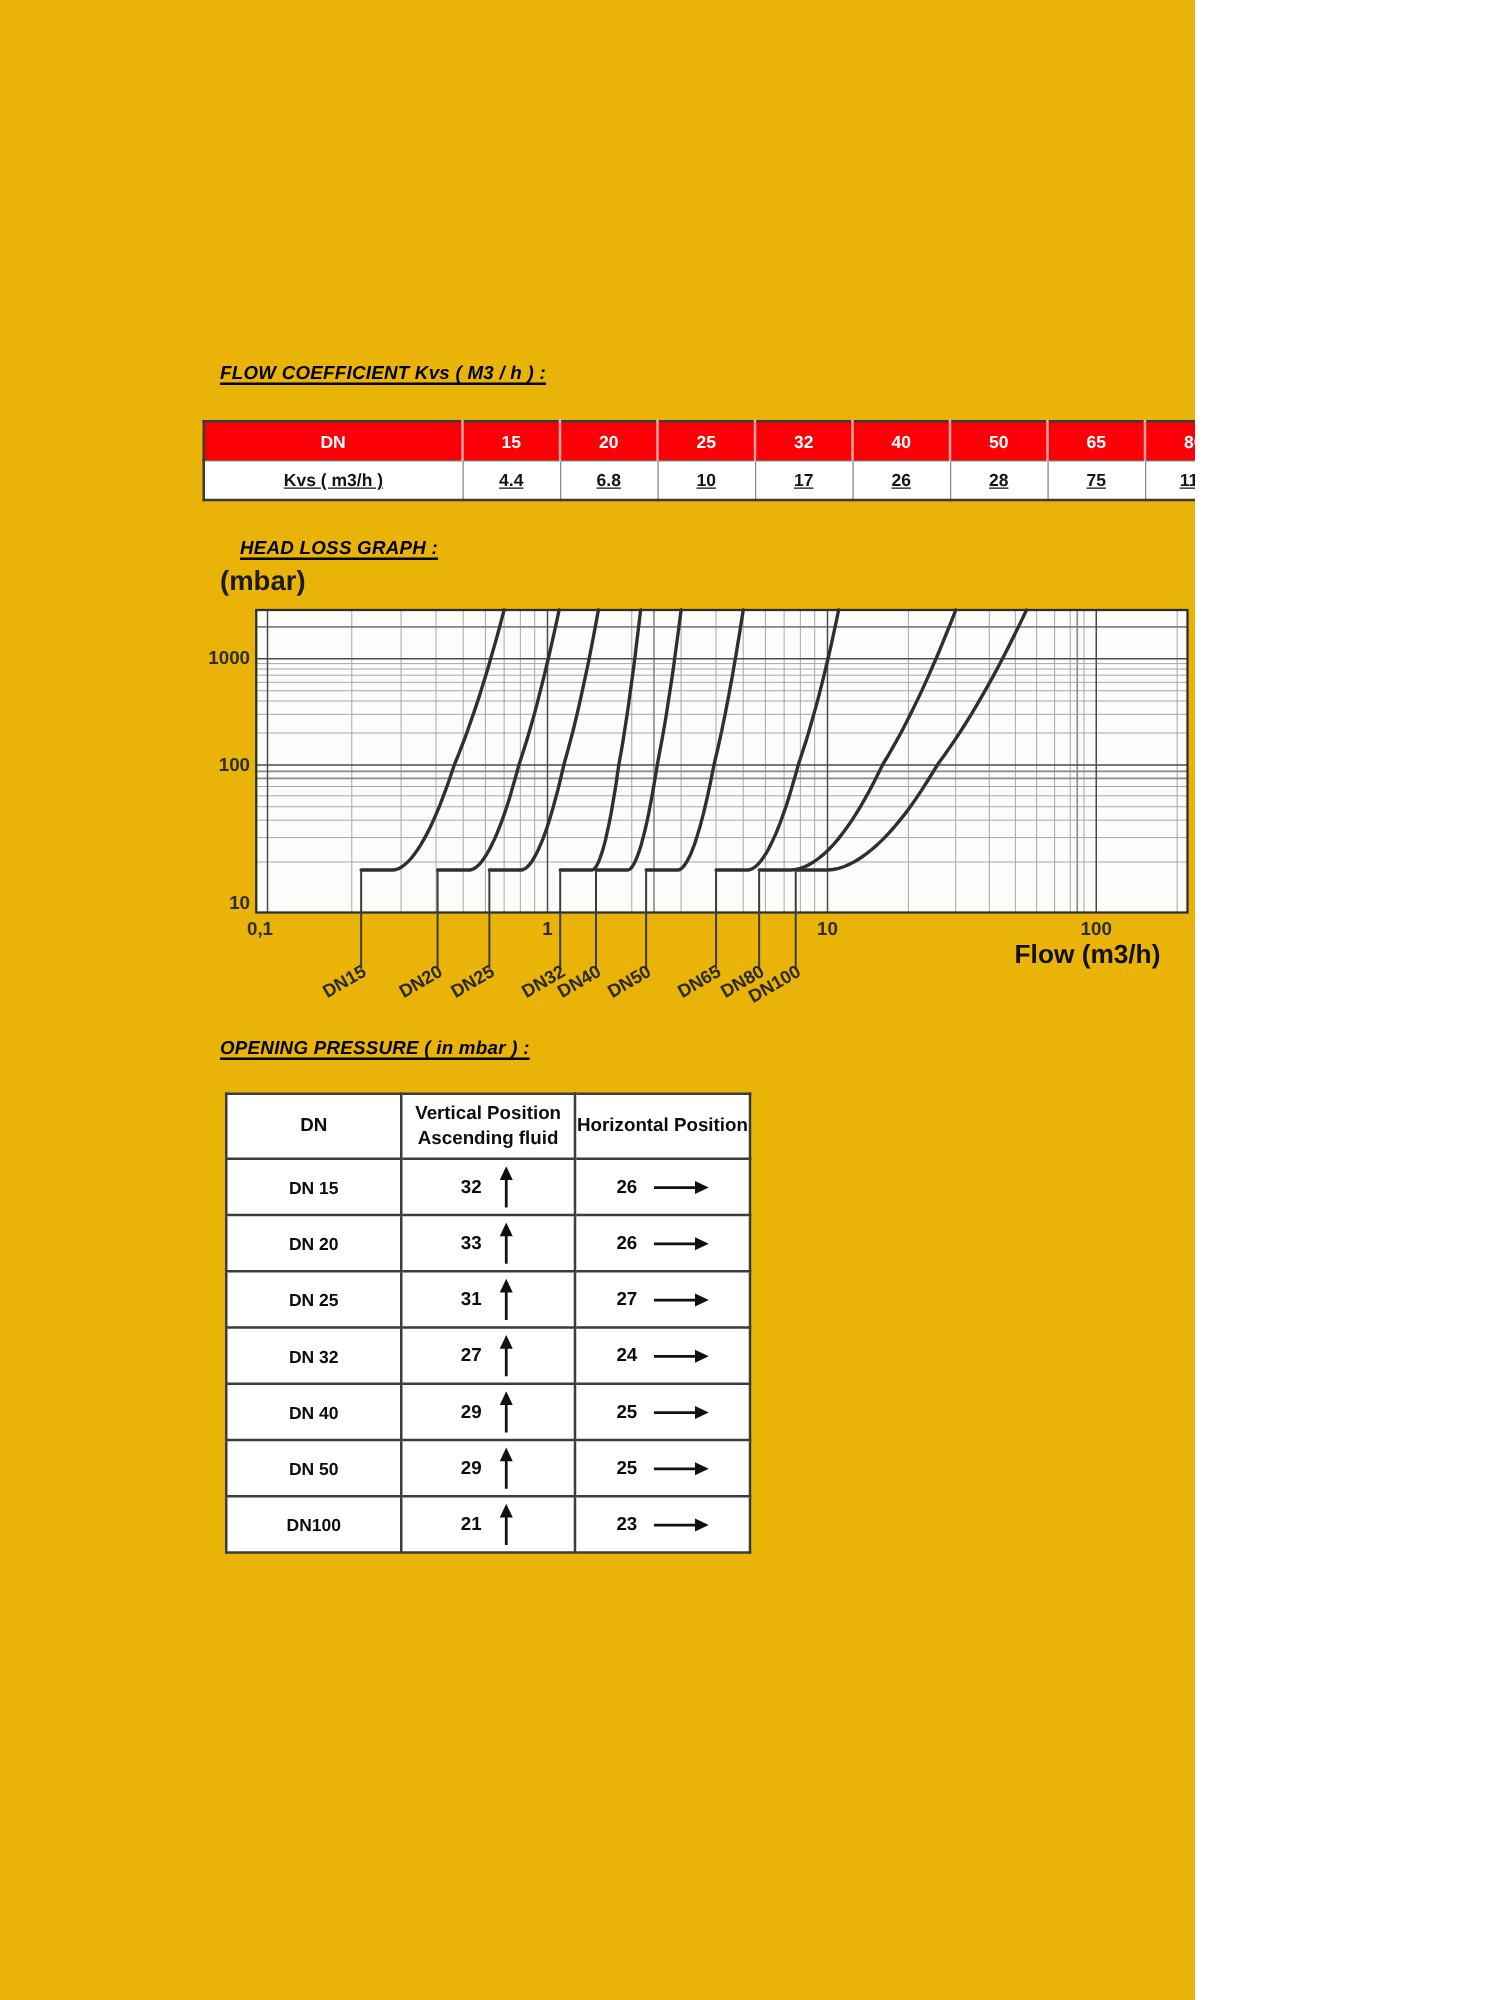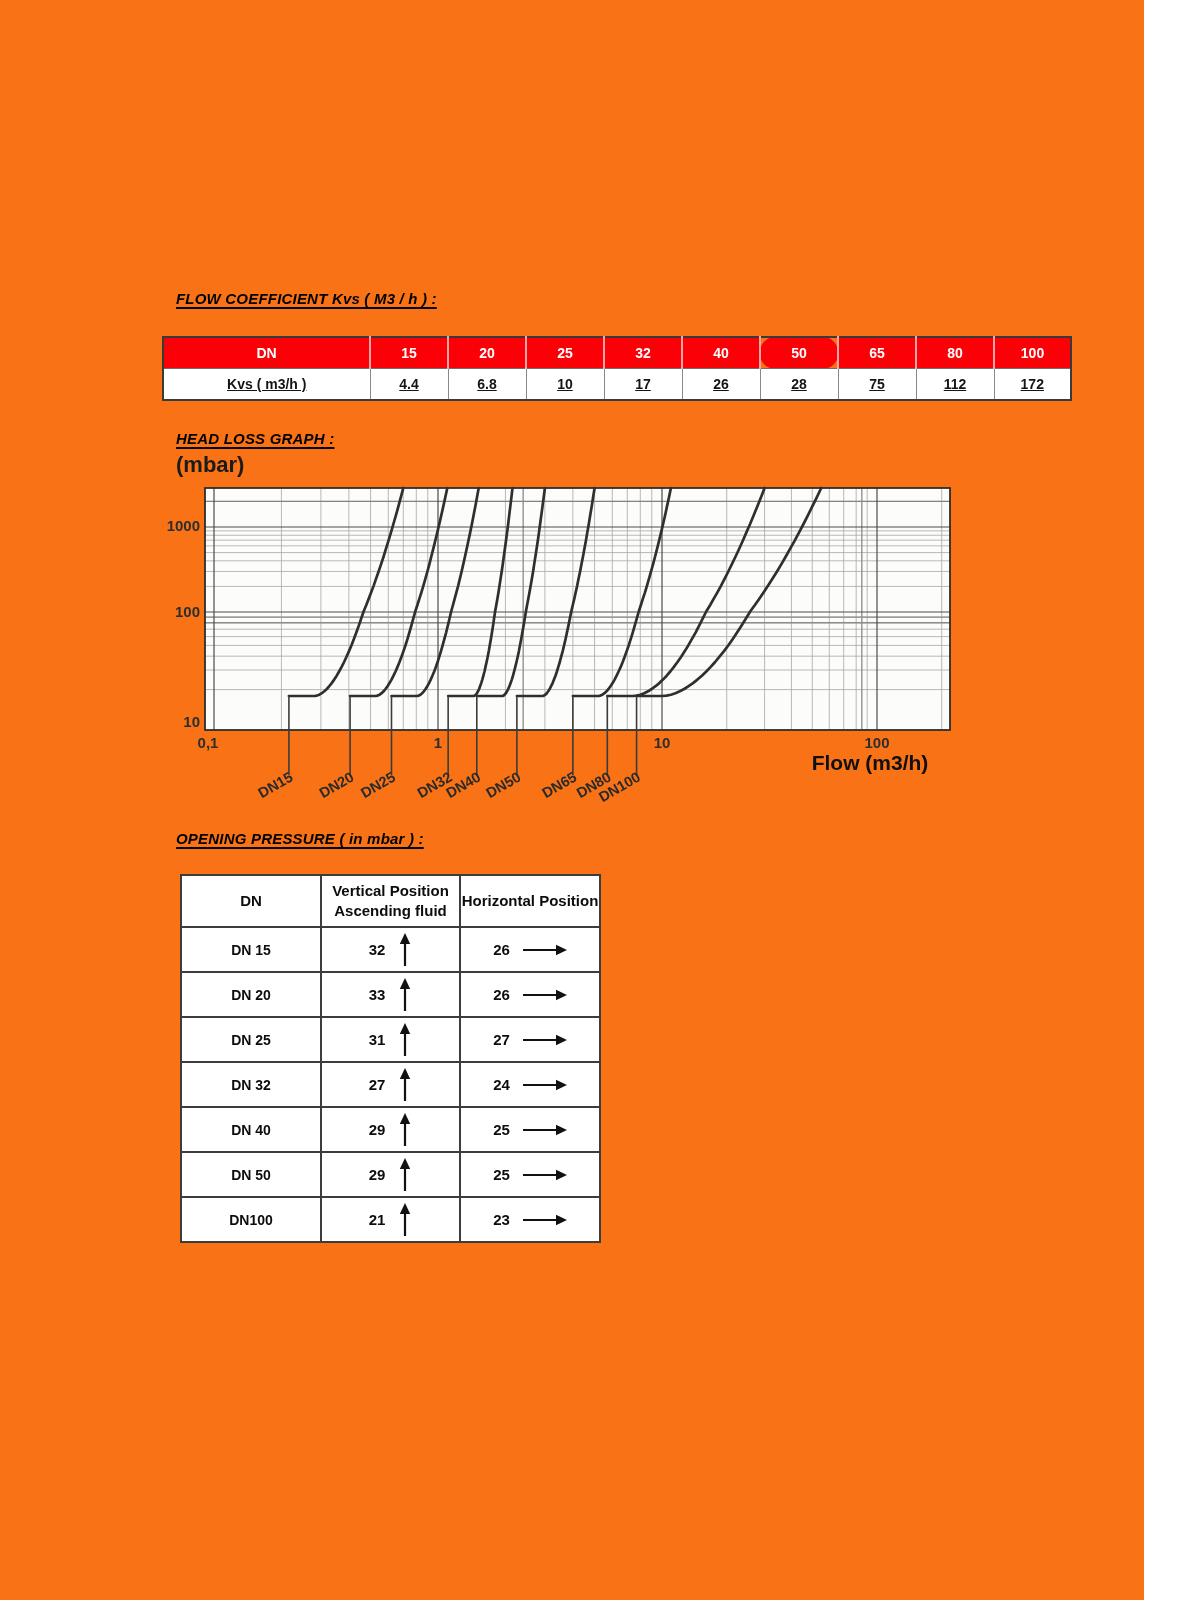--- a/index.html
+++ b/index.html
@@ -1,16 +1,16 @@
 <!DOCTYPE html>
 <html><head>
 <meta charset="utf-8">
 <style>
   html,body{margin:0;padding:0;background:#fff;}
-  #page{position:relative;width:1144px;height:1600px;background:#f97316;
+  #page{position:relative;width:956px;height:1600px;background:#eab308;
         font-family:"Liberation Sans",sans-serif;color:#111;overflow:hidden;}
   .sec-title{position:absolute;font-size:15px;font-weight:bold;font-style:italic;
              text-decoration:underline;text-underline-offset:3px;
              text-decoration-thickness:1.5px;color:#000;white-space:nowrap;letter-spacing:.2px;}
   
   #kvs-table{position:absolute;left:162px;top:336px;width:886px;
              border-collapse:collapse;table-layout:fixed;}
   #kvs-table td{height:30px;text-align:center;vertical-align:middle;
                 font-size:14px;font-weight:bold;padding:0;}
   #kvs-table tr.hdr td{background:#fb0007;color:#ffffff;border-left:2px solid #fca5a5;}
@@ -42,41 +42,41 @@
 
   <table id="kvs-table">
     <tbody>
       <tr class="hdr">
           <td style="width: 205px;">DN</td>
           <td style="width: 76px;">15</td>
           <td style="width: 76px;">20</td>
           <td style="width: 76px;">25</td>
           <td style="width: 76px;">32</td>
           <td style="width: 76px;">40</td>
-          <td style="width: 76px; border-radius: 15px;">50</td>
+          <td style="width: 76px;">50</td>
           <td style="width: 76px;">65</td>
           <td style="width: 76px;">80</td>
           <td style="width: 75px;">100</td>
         </tr>
       <tr class="val">
           <td>Kvs ( m3/h )</td>
           <td>4.4</td>
           <td>6.8</td>
           <td>10</td>
           <td>17</td>
           <td>26</td>
           <td>28</td>
           <td>75</td>
           <td>112</td>
           <td>172</td>
         </tr>
     </tbody>
   </table>
 
-  <div class="sec-title" style="left:176px;top:430px;">HEAD LOSS GRAPH :</div>
+  <div class="sec-title" style="left:192px;top:430px;">HEAD LOSS GRAPH :</div>
 
   <div id="mbar-label">(mbar)</div>
 
   <svg id="hl-chart" width="810" height="330" viewBox="0 0 810 330">
       <rect x="45" y="10" width="745" height="242" fill="#fcfcfb" stroke="none"></rect>
       <line x1="121.4307190287318" y1="10" x2="121.4307190287318" y2="252" stroke="#a9a7a4" stroke-width="0.8"></line>
       <line x1="160.8751610572044" y1="10" x2="160.8751610572044" y2="252" stroke="#a9a7a4" stroke-width="0.8"></line>
       <line x1="188.86143805746357" y1="10" x2="188.86143805746357" y2="252" stroke="#a9a7a4" stroke-width="0.8"></line>
       <line x1="210.5692809712682" y1="10" x2="210.5692809712682" y2="252" stroke="#a9a7a4" stroke-width="0.8"></line>
       <line x1="228.3058800859362" y1="10" x2="228.3058800859362" y2="252" stroke="#a9a7a4" stroke-width="0.8"></line>

